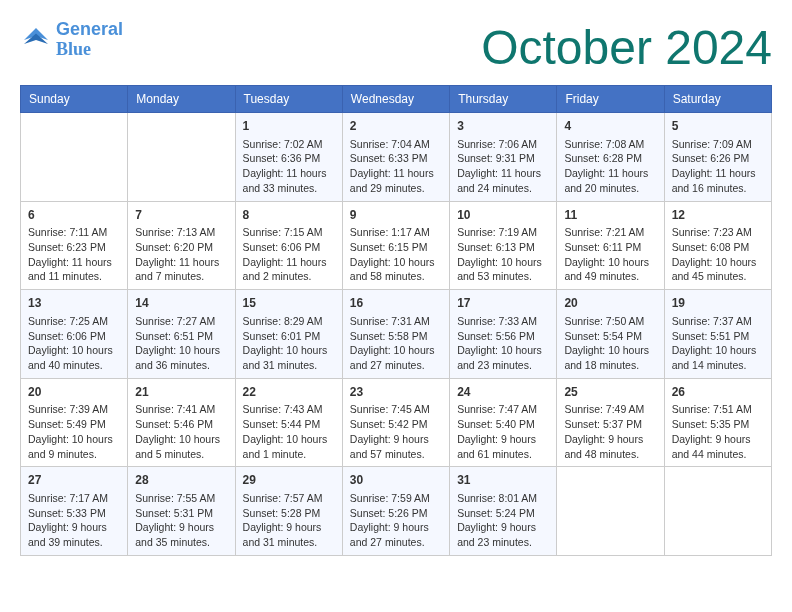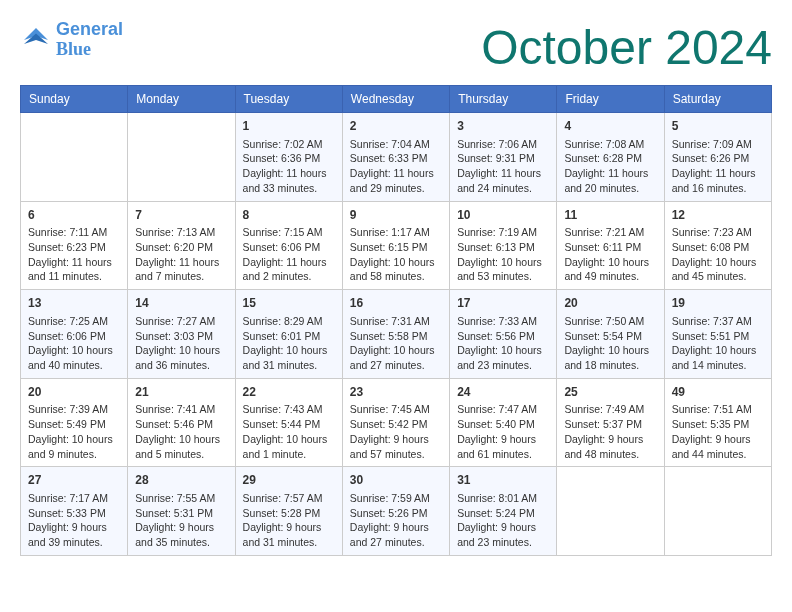--- a/index.html
+++ b/index.html
@@ -199,21 +199,21 @@
       <tr>
         <td>
           <span class="day-number">13</span>
           <div>Sunrise: 7:25 AM</div>
           <div>Sunset: 6:06 PM</div>
           <div>Daylight: 10 hours and 40 minutes.</div>
         </td>
         <td>
           <span class="day-number">14</span>
           <div>Sunrise: 7:27 AM</div>
-          <div>Sunset: 3:03 PM</div>
+          <div>Sunset: 6:51 PM</div>
           <div>Daylight: 10 hours and 36 minutes.</div>
         </td>
         <td>
           <span class="day-number">15</span>
           <div>Sunrise: 8:29 AM</div>
           <div>Sunset: 6:01 PM</div>
           <div>Daylight: 10 hours and 31 minutes.</div>
         </td>
         <td>
           <span class="day-number">16</span>
@@ -271,21 +271,21 @@
           <div>Sunset: 5:40 PM</div>
           <div>Daylight: 9 hours and 61 minutes.</div>
         </td>
         <td>
           <span class="day-number">25</span>
           <div>Sunrise: 7:49 AM</div>
           <div>Sunset: 5:37 PM</div>
           <div>Daylight: 9 hours and 48 minutes.</div>
         </td>
         <td>
-          <span class="day-number">49</span>
+          <span class="day-number">26</span>
           <div>Sunrise: 7:51 AM</div>
           <div>Sunset: 5:35 PM</div>
           <div>Daylight: 9 hours and 44 minutes.</div>
         </td>
       </tr>
       <tr>
         <td>
           <span class="day-number">27</span>
           <div>Sunrise: 7:17 AM</div>
           <div>Sunset: 5:33 PM</div>

